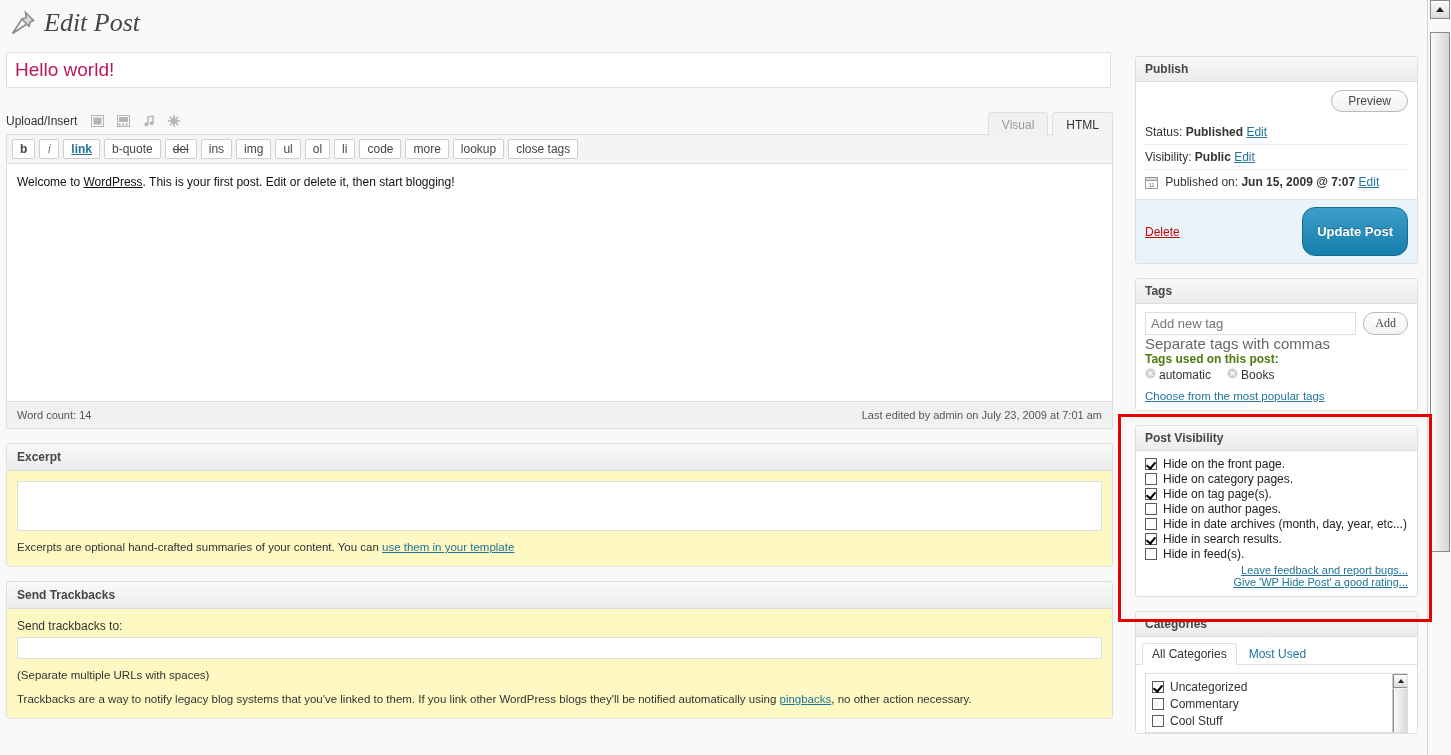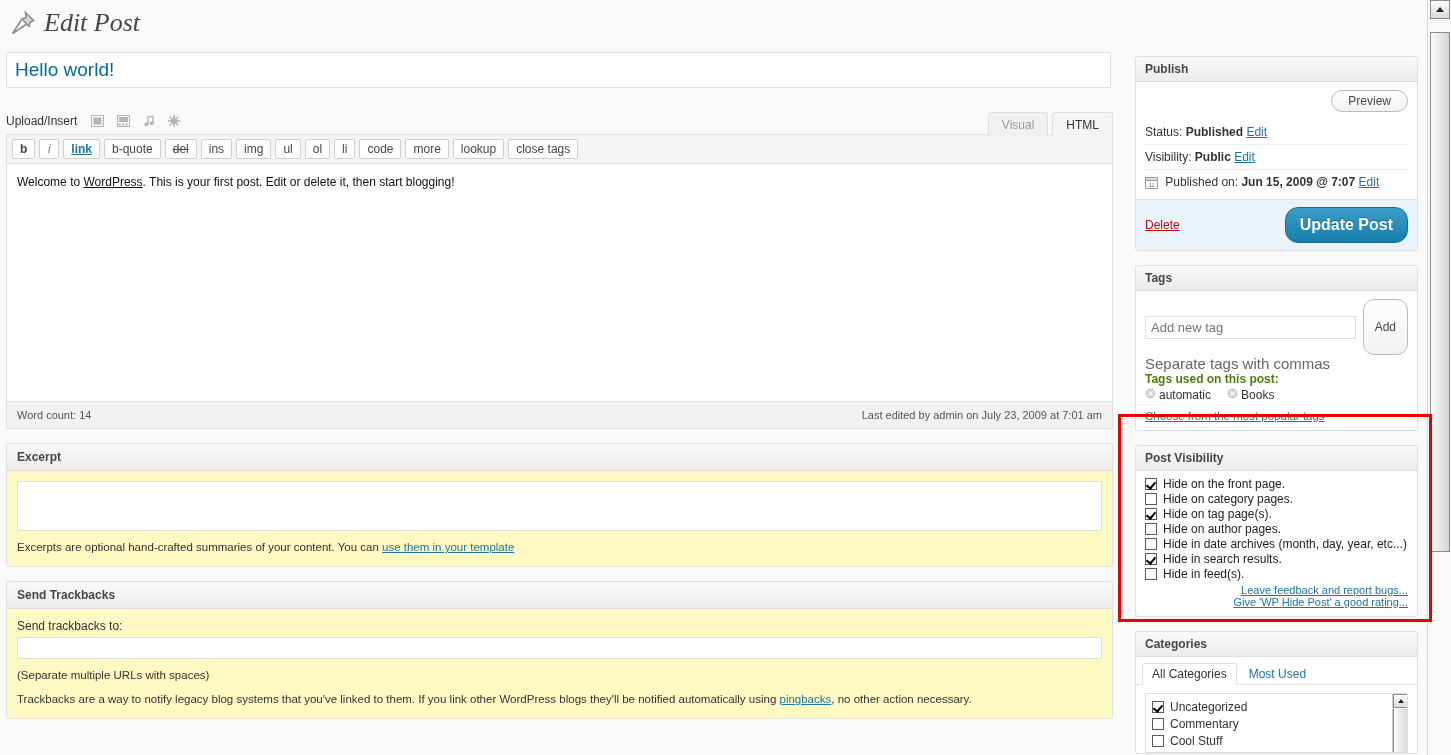--- a/index.html
+++ b/index.html
@@ -29,21 +29,21 @@
     line-height: 1;
   }
 
   
   .left-col { position: absolute; left: 6px; top: 52px; width: 1107px; }
 
   .title-input {
     display: block; width: 1105px; height: 36px;
     border: 1px solid #dfdfdf; background: #fff;
     font-family: "Liberation Sans", sans-serif;
-    font-size: 19px; color: #0369a1;
+    font-size: 19px; color: #be185d;
     padding: 4px 8px; outline: none; border-radius: 1px;
   }
 
   
   .media-row {
     margin-top: 20px; height: 26px;
     display: flex; align-items: center; position: relative;
   }
   .media-label { font-size: 12px; color: #333; margin-right: 14px; }
   .media-icons { display: flex; align-items: center; gap: 13px; }
@@ -140,37 +140,37 @@
   .cal-icon { vertical-align: -3px; margin-right: 4px; }
   .pub-footer {
     background: #eaf2fa; border-top: 1px solid #dfdfdf;
     padding: 7px 9px; display: flex; align-items: center; justify-content: space-between;
     border-radius: 0 0 3px 3px;
   }
   .delete-link { color: #bc0b0b; text-decoration: underline; font-size: 12px; cursor: pointer; }
   .btn-update {
     background: linear-gradient(#3d9ec9, #157ead);
     border: 1px solid #1a6c8e; border-radius: 13px;
-    color: #fff; font-weight: bold; font-size: 16px;
-    padding: 8px 14px; text-shadow: 0 -1px 0 rgba(0,0,0,.3);
+    color: #fff; font-weight: bold; font-size: 13px;
+    padding: 16px 14px; text-shadow: 0 -1px 0 rgba(0,0,0,.3);
     font-family: "Liberation Sans", sans-serif; cursor: pointer;
   }
 
   
   .tag-row { display: flex; align-items: center; gap: 7px; }
   .tag-input {
     flex: 1; height: 23px; border: 1px solid #dfdfdf; background: #fff;
     font-size: 13px; color: #999; padding: 2px 5px; outline: none;
     font-family: "Liberation Sans", sans-serif;
   }
   .btn-add {
     background: linear-gradient(#fefefe, #f2f2f2);
     border: 1px solid #bbb; border-radius: 11px;
-    font-size: 12px; color: #464646; padding: 20px 11px; cursor: pointer;
-    font-family: Liberation Sans, sans-serif;
+    font-size: 12px; color: #464646; padding: 3px 11px; cursor: pointer;
+    font-family: Liberation Serif, serif;
   }
   .tag-hint { font-size: 15px; color: #666; margin-top: 0; }
   .tag-used-label { font-weight: bold; font-size: 12px; color: #4d7c0f; }
   .tag-list { margin-top: 2px; display: flex; gap: 16px; align-items: center; }
   .tag-chip { display: flex; align-items: center; gap: 3px; font-size: 12px; color: #333; }
   .popular-link { display: block; margin-top: 8px; font-size: 11.5px; }
 
   
   .pv-row { display: flex; align-items: flex-start; font-size: 12px; color: #222; line-height: 15px; margin-bottom: 0px; }
   .cbx {

